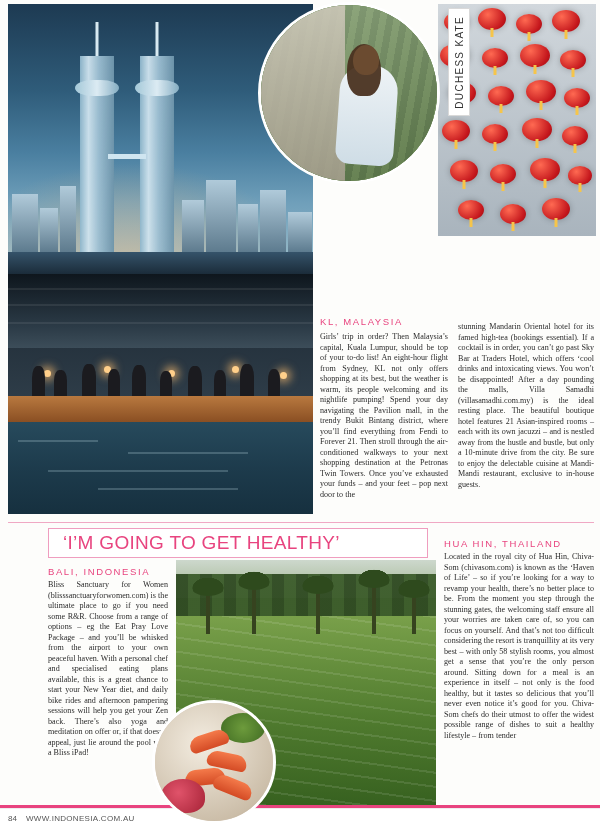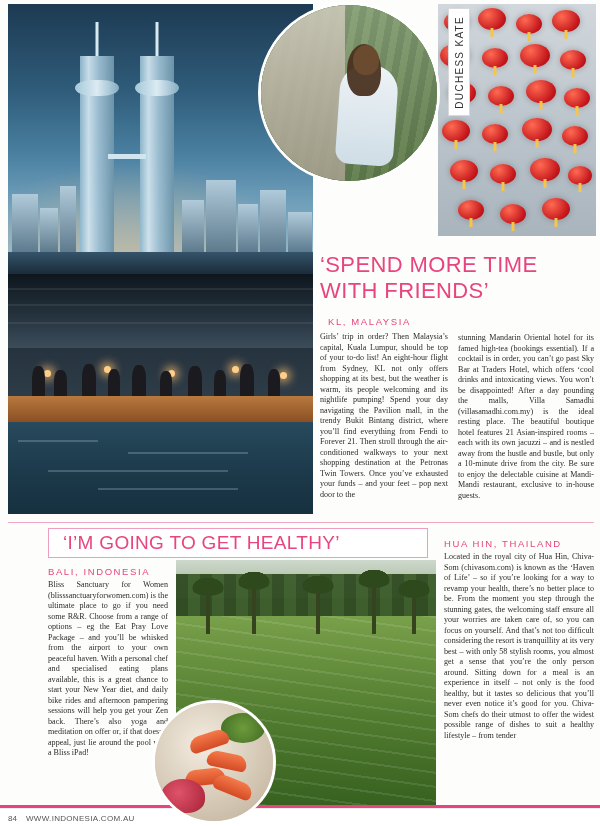--- a/index.html
+++ b/index.html
@@ -243,37 +243,37 @@
     font-family: "Liberation Sans", sans-serif;
     font-weight: 300;
     font-size: 22px;
     line-height: 1.18;
     letter-spacing: .4px;
   }
 
   
   .a1-sub {
     position: absolute;
-    left: 328px; top: 316px;
+    left: 320px; top: 316px;
     color: #e8447f;
     font-family: "Liberation Sans", sans-serif;
     font-size: 9.5px;
     letter-spacing: 1.6px;
   }
   .col {
     position: absolute;
     font-family: "Liberation Serif", serif;
     font-size: 8.1px;
     line-height: 1.30;
     color: #2b2b2b;
     text-align: justify;
     hyphens: auto;
   }
   .a1-c1 { left: 320px; top: 332px; width: 128px; }
-  .a1-c2 { left: 458px; top: 333px; width: 136px; }
+  .a1-c2 { left: 458px; top: 322px; width: 136px; }
 
   
   .divider {
     position: absolute;
     left: 8px; top: 522px; width: 586px; height: 1px;
     background: #f0a8c4;
   }
 
   
   .headline2-box {
@@ -496,24 +496,20 @@
     <div class="lantern" style="left:12px;top:156px;width:28px;height:22px;"></div>
     <div class="lantern" style="left:52px;top:160px;width:26px;height:20px;"></div>
     <div class="lantern" style="left:92px;top:154px;width:30px;height:23px;"></div>
     <div class="lantern" style="left:130px;top:162px;width:24px;height:19px;"></div>
     <div class="lantern" style="left:20px;top:196px;width:26px;height:20px;"></div>
     <div class="lantern" style="left:62px;top:200px;width:26px;height:20px;"></div>
     <div class="lantern" style="left:104px;top:194px;width:28px;height:22px;"></div>
   </div>
 
 
-  <div class="headline1">
-    <div>‘SPEND MORE TIME</div>
-    <div>WITH FRIENDS’</div>
-  </div>
   <div class="a1-sub">KL, MALAYSIA</div>
   <div class="col a1-c1">Girls’ trip in order? Then Malaysia’s capital, Kuala Lumpur, should be top of your to-do list! An eight-hour flight from Sydney, KL not only offers shopping at its best, but the weather is warm, its people welcoming and its nightlife pumping! Spend your day navigating the Pavilion mall, in the trendy Bukit Bintang district, where you’ll find everything from Fendi to Forever 21. Then stroll through the air-conditioned walkways to your next shopping destination at the Petronas Twin Towers. Once you’ve exhausted your funds – and your feet – pop next door to the</div>
   <div class="col a1-c2">stunning Mandarin Oriental hotel for its famed high-tea (bookings essential). If a cocktail is in order, you can’t go past Sky Bar at Traders Hotel, which offers ‘cool drinks and intoxicating views. You won’t be disappointed! After a day pounding the malls, Villa Samadhi (villasamadhi.com.my) is the ideal resting place. The beautiful boutique hotel features 21 Asian-inspired rooms – each with its own jacuzzi – and is nestled away from the hustle and bustle, but only a 10-minute drive from the city. Be sure to enjoy the delectable cuisine at Mandi-Mandi restaurant, exclusive to in-house guests.</div>
 
   <div class="divider"></div>
 
   <div class="headline2-box">
     <div class="headline2">‘I’M GOING TO GET HEALTHY’</div>
   </div>
 

